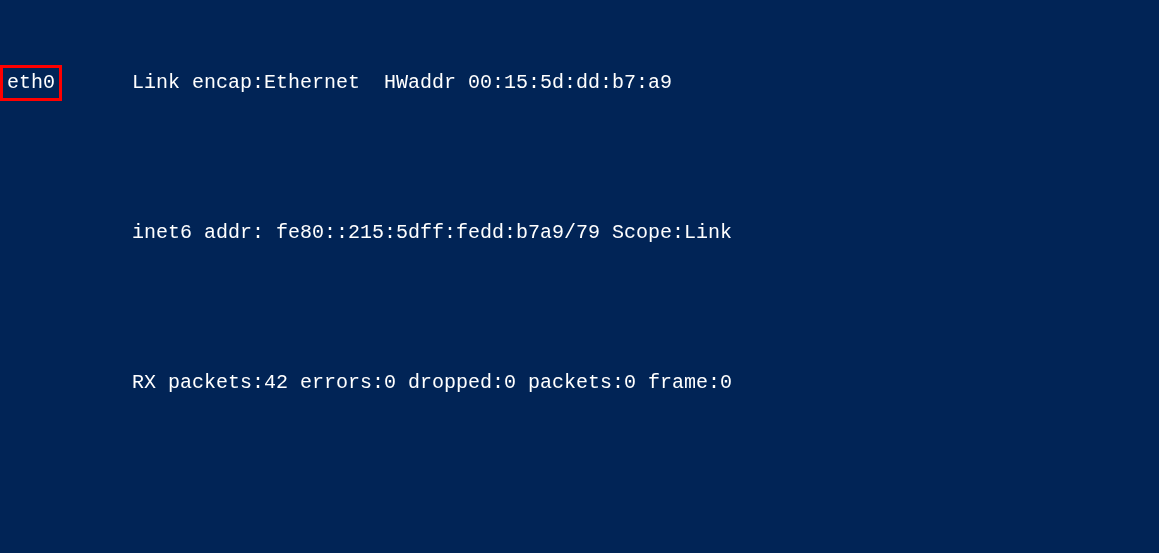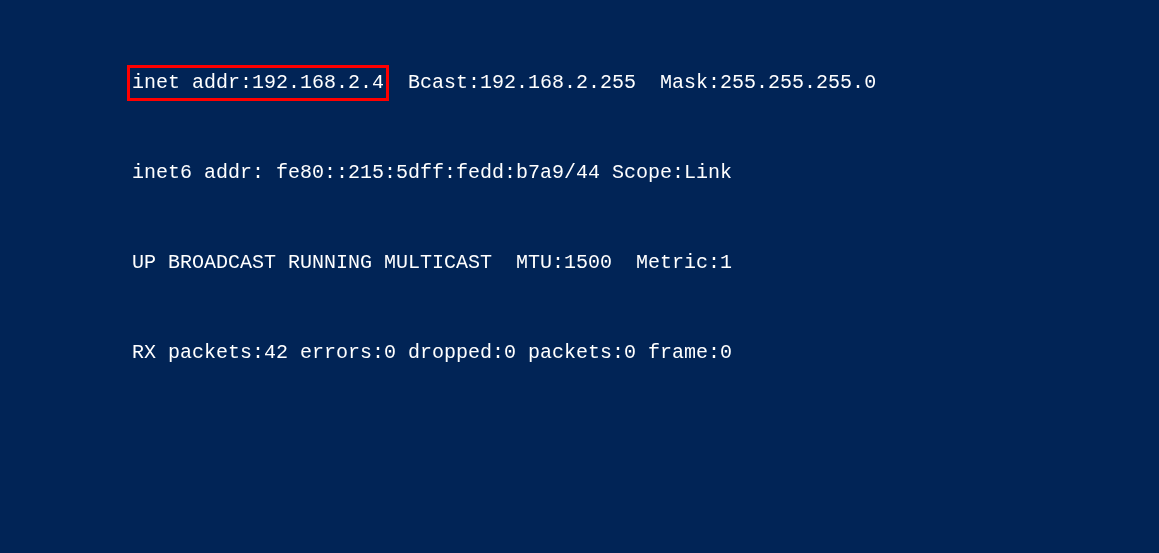--- a/index.html
+++ b/index.html
@@ -43,27 +43,30 @@
       margin-left: -6px;
       padding-left: 4px;
       padding-right: 4px;
     }
   </style>
 </head>
 <body>
 
 <div class="interface-block">
   <div class="line">
-    <span class="iface-col"></span><span class="content-col"><span class="highlight-box">inet addr:192.168.2.4</span><span>  Bcast:192.168.2.255  Mask:255.255.255.0</span></span>
+    <span class="iface-col"><span class="iface-name highlight-box">eth0</span></span><span class="content-col">Link encap:Ethernet  HWaddr 00:15:5d:dd:b7:a9</span>
   </div>
   <div class="line">
-    <span class="iface-col"></span><span class="content-col">inet6 addr: fe80::215:5dff:fedd:b7a9/44 Scope:Link</span>
+    <span class="iface-col"></span>
   </div>
   <div class="line">
-    <span class="iface-col"></span><span class="content-col">UP BROADCAST RUNNING MULTICAST  MTU:1500  Metric:1</span>
+    <span class="iface-col"></span><span class="content-col">inet6 addr: fe80::215:5dff:fedd:b7a9/79 Scope:Link</span>
+  </div>
+  <div class="line">
+    <span class="iface-col"></span>
   </div>
   <div class="line">
     <span class="iface-col"></span><span class="content-col">RX packets:42 errors:0 dropped:0 packets:0 frame:0</span>
   </div>
   <div class="line">
     <span class="iface-col"></span>
   </div>
   
   
 </div>

